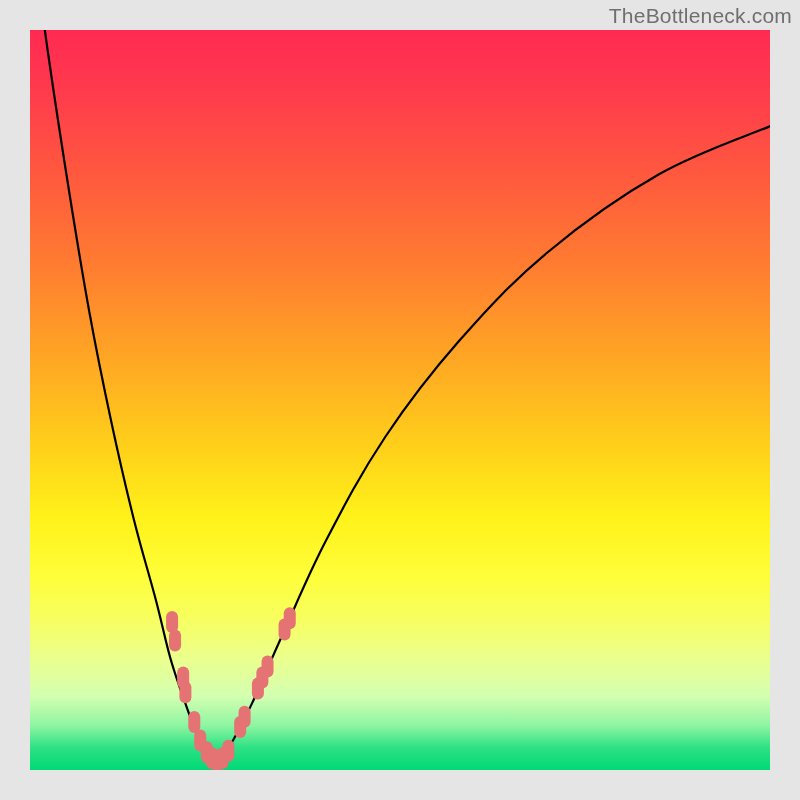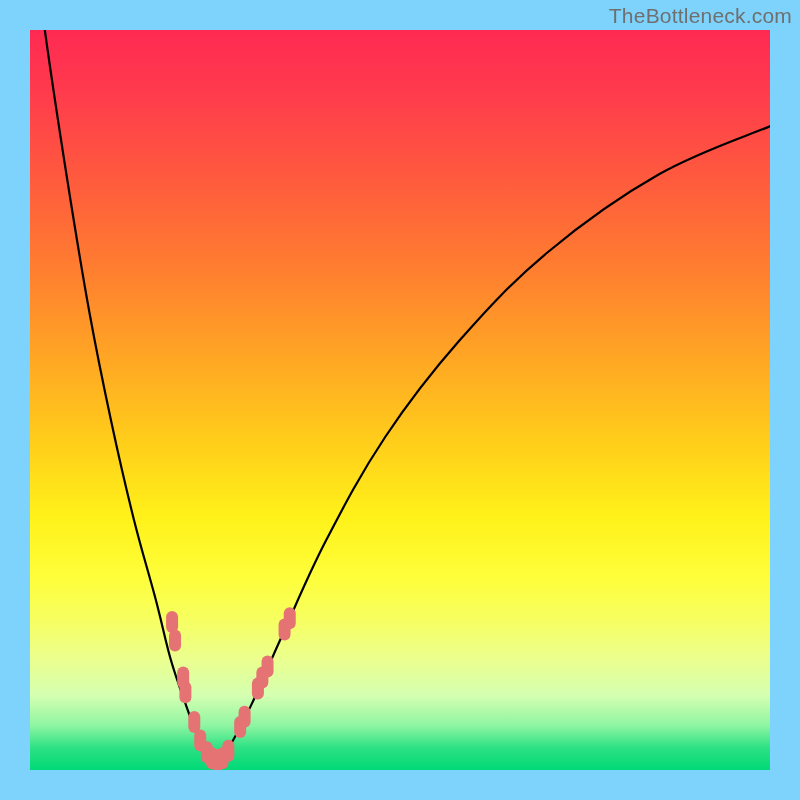--- a/index.html
+++ b/index.html
@@ -7,21 +7,21 @@
     padding: 0;
     width: 800px;
     height: 800px;
     background: #000;
     overflow: hidden;
     font-family: Arial, Helvetica, sans-serif;
   }
   .frame {
     position: absolute;
     inset: 0;
-    background: #7dd3fc;
+    background: #e5e5e5;
     text-decoration: underline;
   }
   .plot {
     position: absolute;
     left: 30px;
     top: 30px;
     width: 740px;
     height: 740px;
     overflow: hidden;
   }

